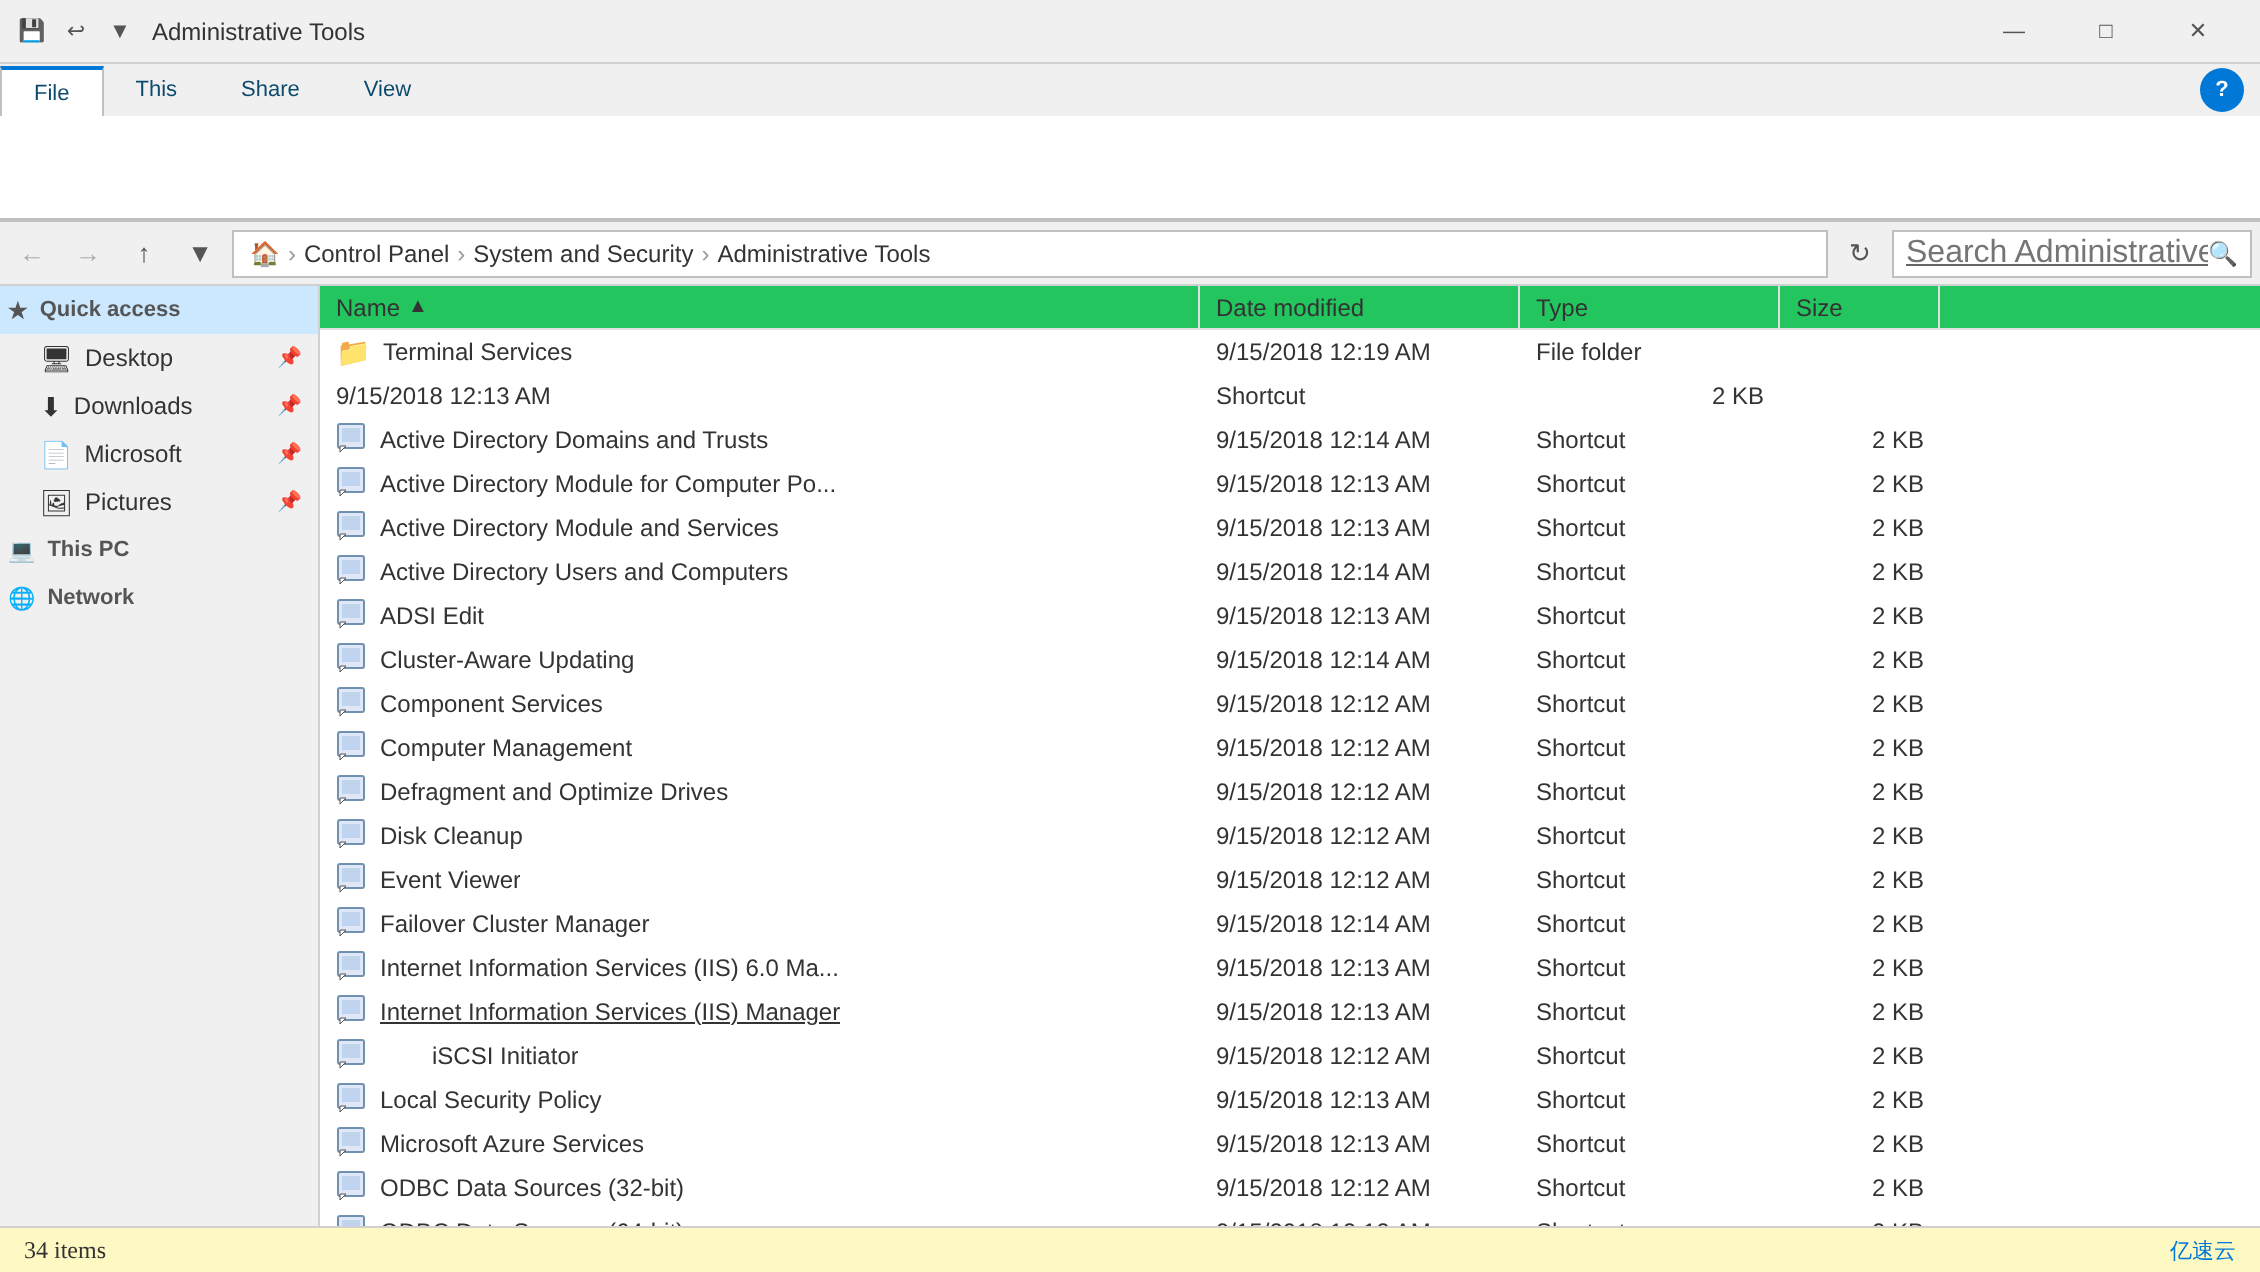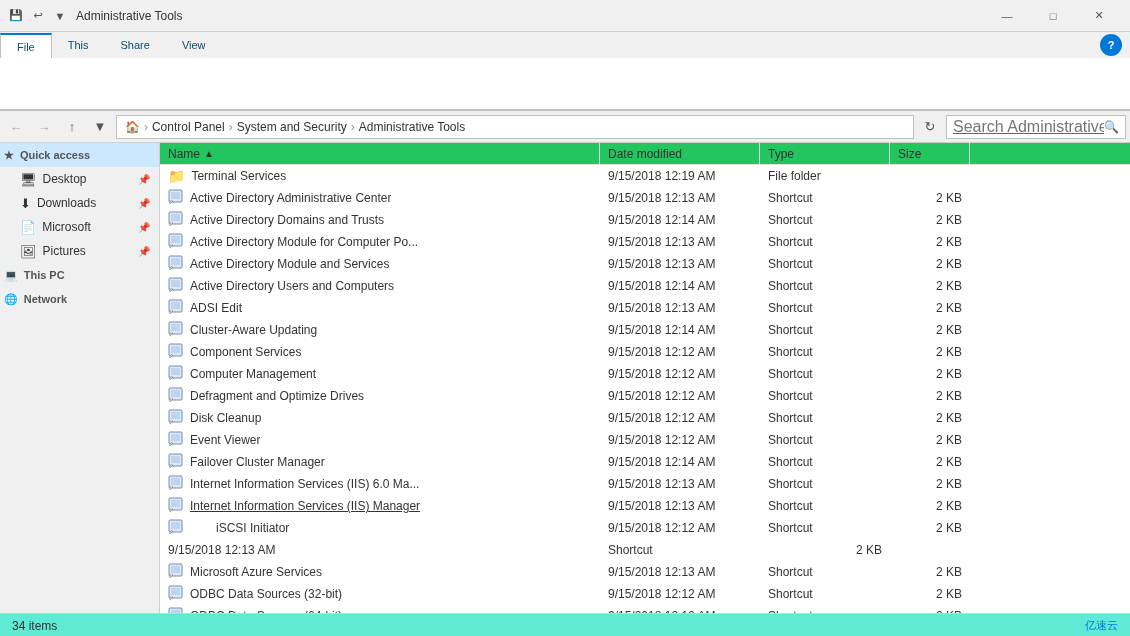--- a/index.html
+++ b/index.html
@@ -132,27 +132,28 @@
       color: #333;
       overflow: hidden;
       white-space: nowrap;
       text-overflow: ellipsis;
     }
     .file-cell:first-child { gap: 6px; }
 
     
     .status-bar {
       height: 24px;
-      background: #5eead4;
+      background: #fef9c3;
       border-top: 1px solid #d0d0d0;
       display: flex;
       align-items: center;
       padding: 0 12px;
       font-size: 12px;
       color: #333;
+      font-family: Liberation Serif, serif;
     }
     .status-right { margin-left: auto; display: flex; align-items: flex-start; gap: 8px; }
 
     
     .file-list::-webkit-scrollbar { width: 14px; }
     .file-list::-webkit-scrollbar-track { background: #f0f0f0; }
     .file-list::-webkit-scrollbar-thumb { background: #c0c0c0; border: 2px solid #f0f0f0; }
   </style>
 </head>
 <body>
@@ -267,28 +268,20 @@
           <div class="file-row">
       <div class="file-cell">
         <span style="color:#f0c040;font-size:14px;">📁</span>
         <span style="overflow:hidden;text-overflow:ellipsis;white-space:nowrap;">Terminal Services</span>
       </div>
       <div class="file-cell">9/15/2018 12:19 AM</div>
       <div class="file-cell">File folder</div>
       <div class="file-cell" style="justify-content:flex-end;"></div>
     </div>
           <div class="file-row">
-      <div class="file-cell">
-        <span style="font-size:13px;"><svg width="16" height="16" viewBox="0 0 16 16">
-                  <rect x="1" y="1" width="13" height="12" rx="1" fill="#e0e8f8" stroke="#7090b0" stroke-width="1"></rect>
-                  <rect x="3" y="3" width="9" height="7" fill="#c0d4f0"></rect>
-                  <polygon points="2,12 5,12 2,15" fill="#fff" stroke="#555" stroke-width="0.5"></polygon>
-                </svg></span>
-        <span style="overflow:hidden;text-overflow:ellipsis;white-space:nowrap;">Active Directory Administrative Center</span>
-      </div>
       <div class="file-cell">9/15/2018 12:13 AM</div>
       <div class="file-cell">Shortcut</div>
       <div class="file-cell" style="justify-content:flex-end;">2 KB</div>
     </div>
           <div class="file-row">
       <div class="file-cell">
         <span style="font-size:13px;"><svg width="16" height="16" viewBox="0 0 16 16">
                   <rect x="1" y="1" width="13" height="12" rx="1" fill="#e0e8f8" stroke="#7090b0" stroke-width="1"></rect>
                   <rect x="3" y="3" width="9" height="7" fill="#c0d4f0"></rect>
                   <polygon points="2,12 5,12 2,15" fill="#fff" stroke="#555" stroke-width="0.5"></polygon>
@@ -475,20 +468,28 @@
                   <rect x="3" y="3" width="9" height="7" fill="#c0d4f0"></rect>
                   <polygon points="2,12 5,12 2,15" fill="#fff" stroke="#555" stroke-width="0.5"></polygon>
                 </svg></span>
         <span style="overflow:hidden;text-overflow:ellipsis;white-space:nowrap;margin-left:26px;">iSCSI Initiator</span>
       </div>
       <div class="file-cell">9/15/2018 12:12 AM</div>
       <div class="file-cell">Shortcut</div>
       <div class="file-cell" style="justify-content:flex-end;">2 KB</div>
     </div>
           <div class="file-row">
+      <div class="file-cell">
+        <span style="font-size:13px;"><svg width="16" height="16" viewBox="0 0 16 16">
+                  <rect x="1" y="1" width="13" height="12" rx="1" fill="#e0e8f8" stroke="#7090b0" stroke-width="1"></rect>
+                  <rect x="3" y="3" width="9" height="7" fill="#c0d4f0"></rect>
+                  <polygon points="2,12 5,12 2,15" fill="#fff" stroke="#555" stroke-width="0.5"></polygon>
+                </svg></span>
+        <span style="overflow:hidden;text-overflow:ellipsis;white-space:nowrap;">Local Security Policy</span>
+      </div>
       <div class="file-cell">9/15/2018 12:13 AM</div>
       <div class="file-cell">Shortcut</div>
       <div class="file-cell" style="justify-content:flex-end;">2 KB</div>
     </div>
           <div class="file-row">
       <div class="file-cell">
         <span style="font-size:13px;"><svg width="16" height="16" viewBox="0 0 16 16">
                   <rect x="1" y="1" width="13" height="12" rx="1" fill="#e0e8f8" stroke="#7090b0" stroke-width="1"></rect>
                   <rect x="3" y="3" width="9" height="7" fill="#c0d4f0"></rect>
                   <polygon points="2,12 5,12 2,15" fill="#fff" stroke="#555" stroke-width="0.5"></polygon>

